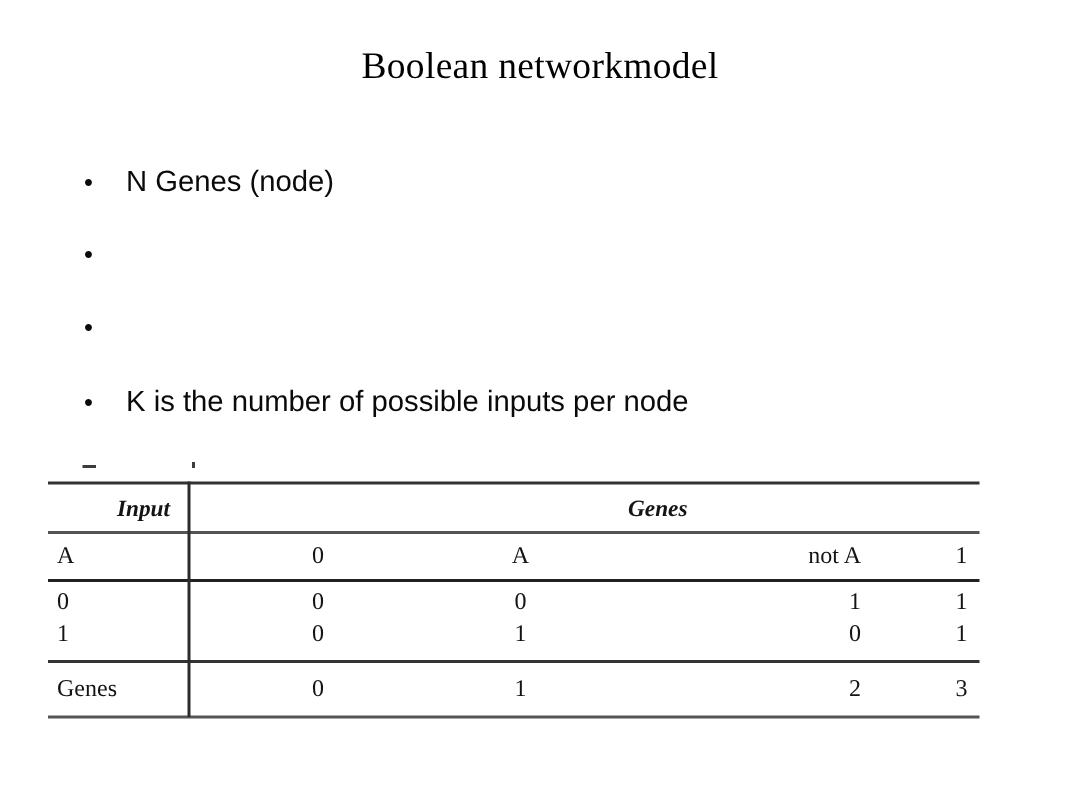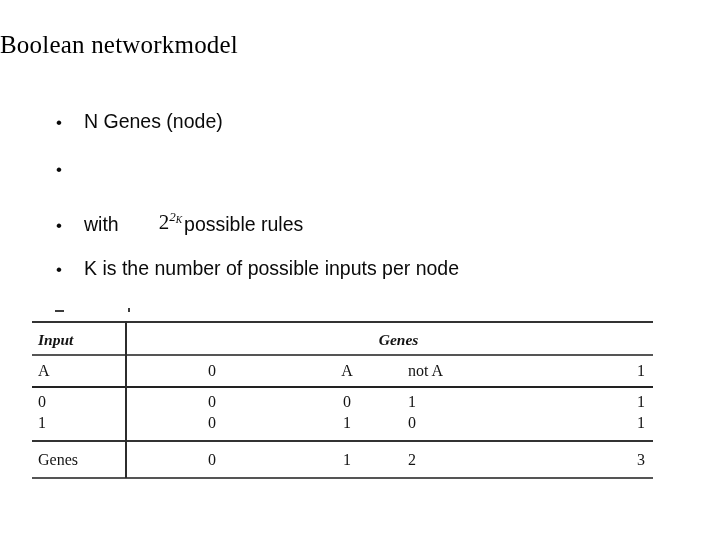--- a/index.html
+++ b/index.html
@@ -16,20 +16,21 @@
     font-family: "Liberation Sans", sans-serif;
     color: #000000;
   }
 
   
   #slide-title {
     position: absolute;
     left: 0;
     top: 30px;
     width: 720px;
+    text-align: center;
     font-family: "Liberation Serif", serif;
     font-size: 25px;
     line-height: 30px;
     letter-spacing: 0.2px;
     color: #000000;
     white-space: pre;
   }
 
   
   #bullet-list {
@@ -143,25 +144,25 @@
   }
   .cell {
     position: absolute;
     font-size: 16px;
     line-height: 19px;
     white-space: pre;
   }
   .cell-left   { left: 6px;  text-align: left; }
   .cell-c1     { left: 120px; width: 120px; text-align: center; }
   .cell-c2     { left: 255px; width: 120px; text-align: center; }
-  .cell-c3     { left: 376px; width: 120px; text-align: left; }
+  .cell-c3     { left: 422px; width: 120px; text-align: right; }
   .cell-c4     { left: 520px; width: 93px;  text-align: right; }
 
   
-  #row-header { top: 0px; height: 33px; }
+  #row-header { top: 0px; height: 33px; margin-left: 40px; }
   #row-header .cell {
     top: 9px;
     font-weight: bold;
     font-style: italic;
     font-size: 15.5px;
   }
   #header-input { left: 6px; }
   #header-output { left: 120px; width: 493px; text-align: center; }
 
   
@@ -189,21 +190,20 @@
       <span class="bullet-marker">•</span>
       <span class="bullet-text">N Genes (node)</span>
     </div>
 
     <div class="bullet-row">
       <span class="bullet-marker">•</span>
     </div>
 
     <div class="bullet-row">
       <span class="bullet-marker">•</span>
-      <span class="bullet-text"><span>with</span><span class="math-expr"><span>2</span><span class="lvl1">2</span><span class="lvl2">K</span></span><span>possible rules</span></span>
     </div>
 
     <div class="bullet-row">
       <span class="bullet-marker">•</span>
       <span class="bullet-text">K is the number of possible inputs per node</span>
     </div>
 
   </div>
 
   <div class="artifact" id="artifact-dash"></div>

